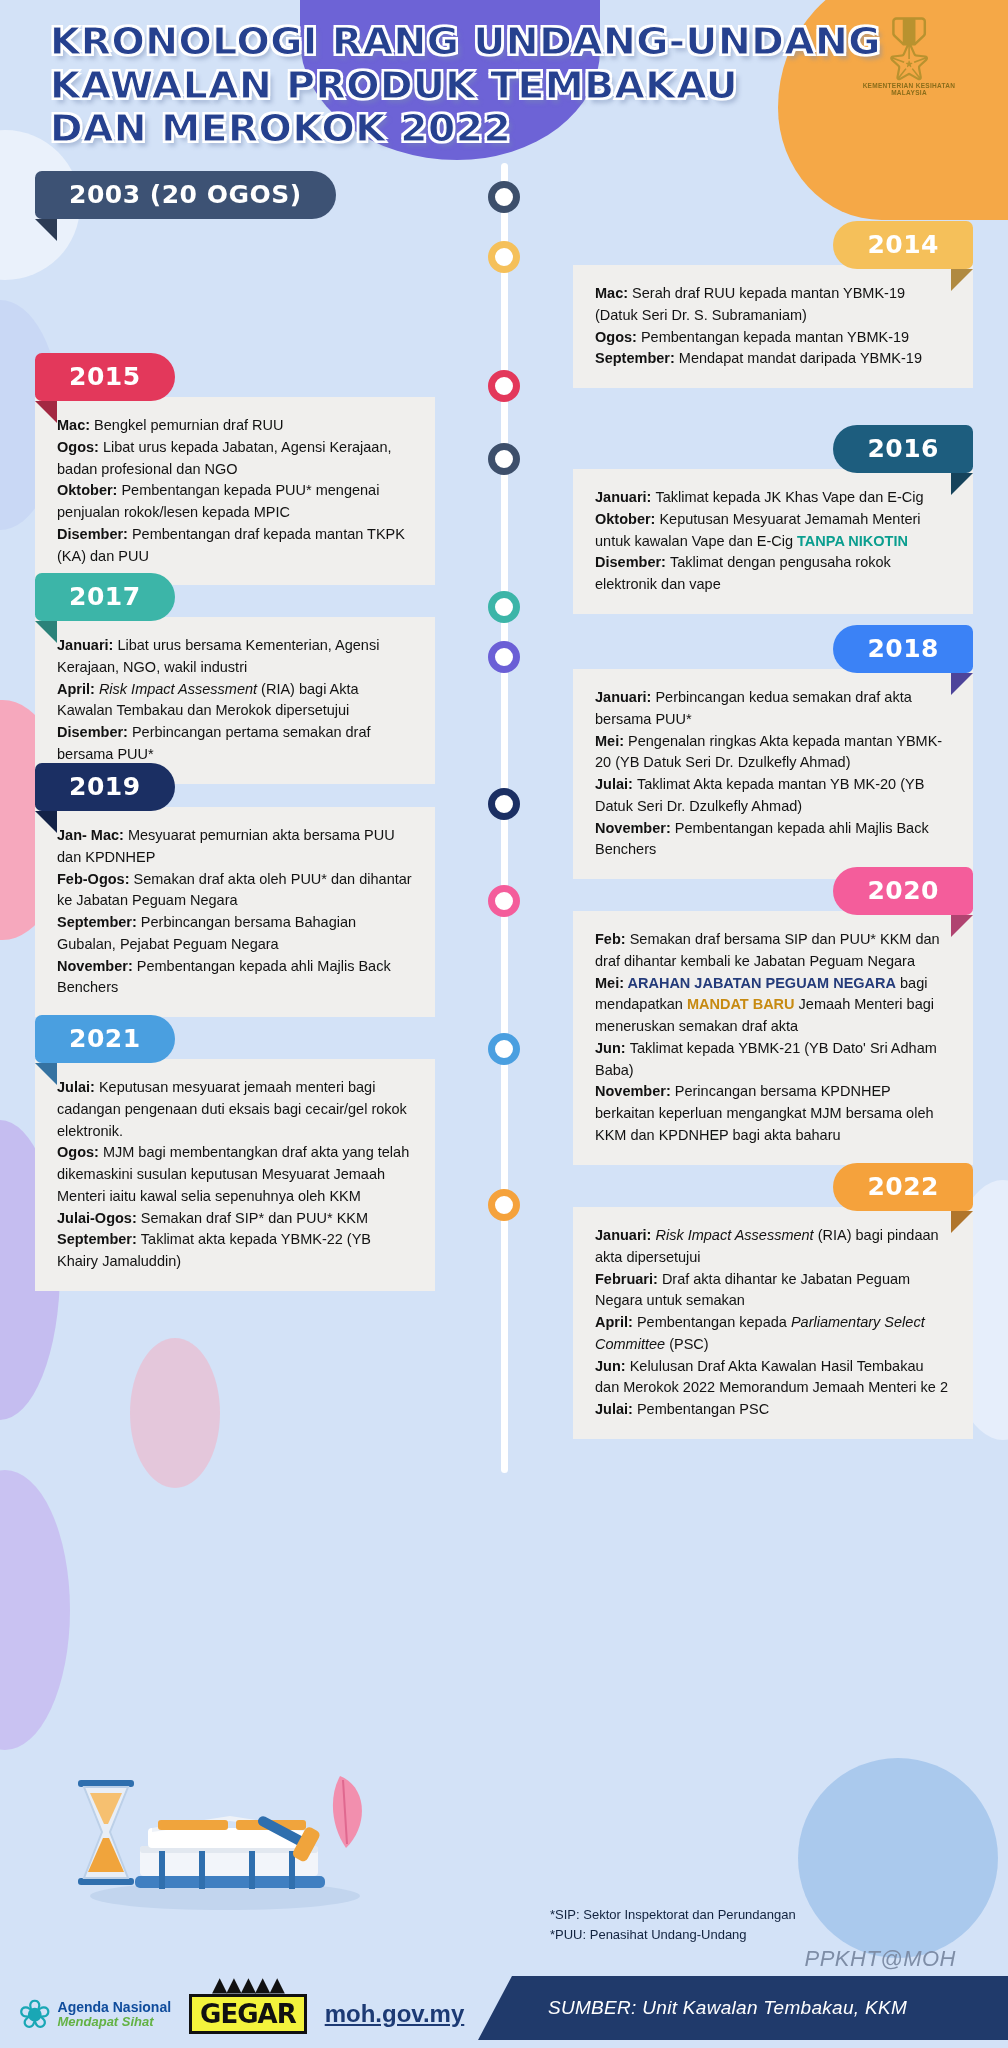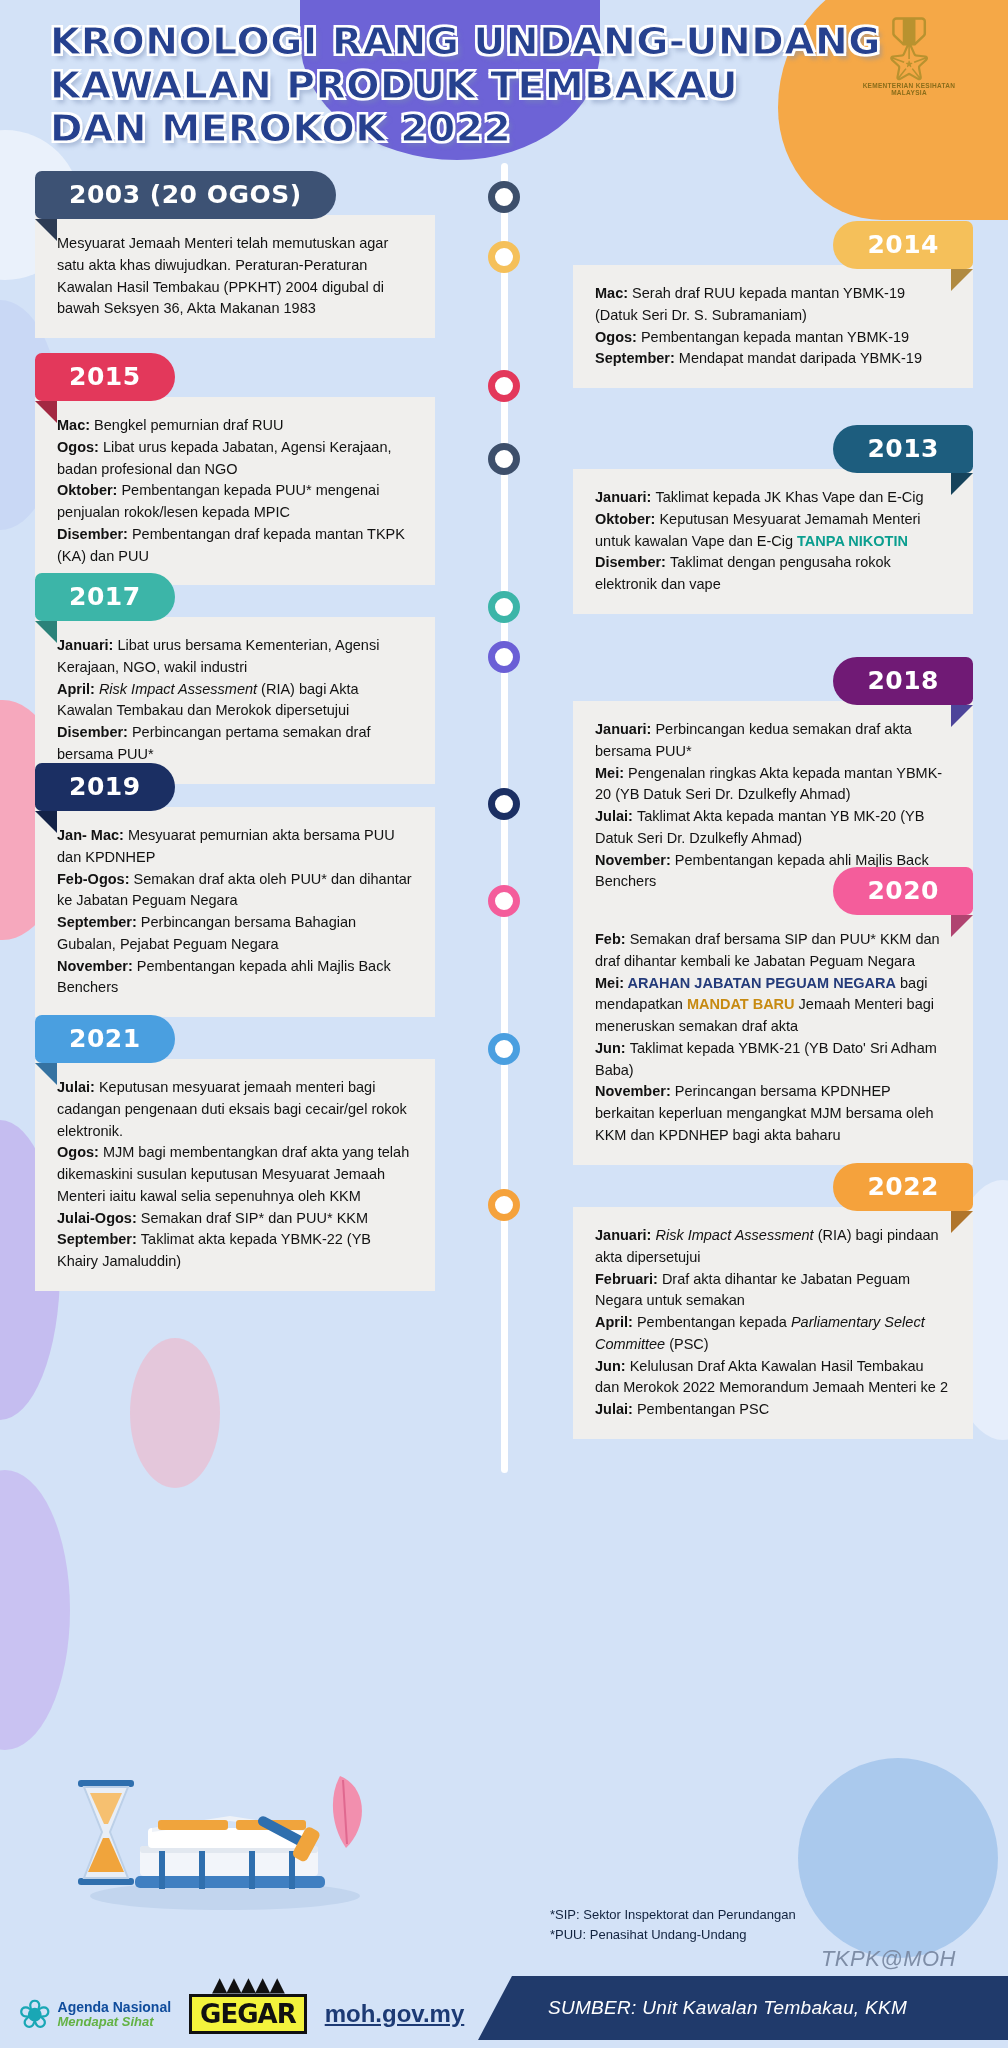--- a/index.html
+++ b/index.html
@@ -195,50 +195,48 @@
   <div class="title-line" data-name="page-title-line-3">DAN MEROKOK 2022</div>
 </div>
 
 <div class="crest" data-name="ministry-crest">
   <div class="crest-glyph" data-name="coat-of-arms-icon">🎖</div>
   <div class="crest-caption" data-name="crest-caption">KEMENTERIAN KESIHATAN MALAYSIA</div>
 </div>
 
 <div class="timeline" id="timeline" data-name="timeline">
   <div class="spine" data-name="timeline-spine"></div>
-<div class="entry left" data-name="timeline-entry-2003" style="top: 8px;"><div class="tag" data-name="year-tag-2003" style="background: rgb(61, 82, 116);">2003 (20 OGOS)</div><div class="card" data-name="entry-card-2003">
-        <p data-name="entry-body-2003">Mesyuarat Jemaah Menteri telah memutuskan agar satu akta khas diwujudkan. Peraturan-Peraturan Kawalan Hasil Tembakau (PPKHT) 2004 digubal di bawah Seksyen 36, Akta Makanan 1983</p>
-      </div></div>
+<div class="entry left" data-name="timeline-entry-2003" style="top: 8px;"><div class="tag" data-name="year-tag-2003" style="background: rgb(61, 82, 116);">2003 (20 OGOS)</div></div>
     <div class="dot" data-name="timeline-dot-2003" style="top: 18px; border-color: rgb(61, 79, 107);"></div>
     <div class="entry right" data-name="timeline-entry-2014" style="top: 58px;"><div class="tag" data-name="year-tag-2014" style="background: rgb(245, 192, 90);">2014</div><div class="card center-card" data-name="entry-card-2014">
         <p class="row hang" data-name="entry-row-2014-mac"><span class="lbl" data-name="row-label">Mac: </span>Serah draf RUU kepada mantan YBMK-19 (Datuk Seri Dr. S. Subramaniam)</p>
         <p class="row hang" data-name="entry-row-2014-ogos"><span class="lbl" data-name="row-label">Ogos: </span>Pembentangan kepada mantan YBMK-19</p>
         <p class="row hang" data-name="entry-row-2014-september"><span class="lbl" data-name="row-label">September: </span>Mendapat mandat daripada YBMK-19</p>
       </div></div>
     <div class="dot" data-name="timeline-dot-2014" style="top: 78px; border-color: rgb(245, 192, 90);"></div>
     <div class="entry left" data-name="timeline-entry-2015" style="top: 190px;"><div class="tag" data-name="year-tag-2015" style="background: rgb(227, 56, 91);">2015</div><div class="card center-card" data-name="entry-card-2015">
         <p class="row hang" data-name="entry-row-2015-mac"><span class="lbl" data-name="row-label">Mac: </span>Bengkel pemurnian draf RUU</p>
         <p class="row hang" data-name="entry-row-2015-ogos"><span class="lbl" data-name="row-label">Ogos: </span>Libat urus kepada Jabatan, Agensi Kerajaan, badan profesional dan NGO</p>
         <p class="row hang" data-name="entry-row-2015-oktober"><span class="lbl" data-name="row-label">Oktober: </span>Pembentangan kepada PUU* mengenai penjualan rokok/lesen kepada MPIC</p>
         <p class="row hang" data-name="entry-row-2015-disember"><span class="lbl" data-name="row-label">Disember: </span>Pembentangan draf kepada mantan TKPK (KA) dan PUU</p>
       </div></div>
     <div class="dot" data-name="timeline-dot-2015" style="top: 207px; border-color: rgb(227, 56, 91);"></div>
-    <div class="entry right" data-name="timeline-entry-2016" style="top: 262px;"><div class="tag" data-name="year-tag-2016" style="background: rgb(29, 93, 126);">2013</div><div class="card center-card" data-name="entry-card-2016">
+    <div class="entry right" data-name="timeline-entry-2016" style="top: 262px;"><div class="tag" data-name="year-tag-2016" style="background: rgb(29, 93, 126);">2016</div><div class="card center-card" data-name="entry-card-2016">
         <p class="row hang" data-name="entry-row-2016-januari"><span class="lbl" data-name="row-label">Januari: </span>Taklimat kepada JK Khas Vape dan E-Cig</p>
         <p class="row hang" data-name="entry-row-2016-oktober"><span class="lbl" data-name="row-label">Oktober: </span>Keputusan Mesyuarat Jemamah Menteri untuk kawalan Vape dan E-Cig <span class="em-teal" data-name="row-emphasis">TANPA NIKOTIN</span></p>
         <p class="row hang" data-name="entry-row-2016-disember"><span class="lbl" data-name="row-label">Disember: </span>Taklimat dengan pengusaha rokok elektronik dan vape</p>
       </div></div>
     <div class="dot" data-name="timeline-dot-2016" style="top: 280px; border-color: rgb(61, 79, 107);"></div>
     <div class="entry left" data-name="timeline-entry-2017" style="top: 410px;"><div class="tag" data-name="year-tag-2017" style="background: rgb(60, 181, 168);">2017</div><div class="card center-card" data-name="entry-card-2017">
         <p class="row hang" data-name="entry-row-2017-januari"><span class="lbl" data-name="row-label">Januari: </span>Libat urus bersama Kementerian, Agensi Kerajaan, NGO, wakil industri</p>
         <p class="row hang" data-name="entry-row-2017-april"><span class="lbl" data-name="row-label">April: </span><span class="ital" data-name="row-italic">Risk Impact Assessment</span> (RIA) bagi Akta Kawalan Tembakau dan Merokok dipersetujui</p>
         <p class="row hang" data-name="entry-row-2017-disember"><span class="lbl" data-name="row-label">Disember: </span>Perbincangan pertama semakan draf bersama PUU*</p>
       </div></div>
     <div class="dot" data-name="timeline-dot-2017" style="top: 428px; border-color: rgb(60, 181, 168);"></div>
-    <div class="entry right" data-name="timeline-entry-2018" style="top: 462px;"><div class="tag" data-name="year-tag-2018" style="background: #701a75; margin-top: 32px;">2018</div><div class="card center-card" data-name="entry-card-2018">
+    <div class="entry right" data-name="timeline-entry-2018" style="top: 462px;"><div class="tag" data-name="year-tag-2018" style="background: #3b82f6;">2018</div><div class="card center-card" data-name="entry-card-2018">
         <p class="row hang" data-name="entry-row-2018-januari"><span class="lbl" data-name="row-label">Januari: </span>Perbincangan kedua semakan draf akta bersama PUU*</p>
         <p class="row hang" data-name="entry-row-2018-mei"><span class="lbl" data-name="row-label">Mei: </span>Pengenalan ringkas Akta kepada mantan YBMK-20  (YB Datuk Seri Dr. Dzulkefly Ahmad)</p>
         <p class="row hang" data-name="entry-row-2018-julai"><span class="lbl" data-name="row-label">Julai: </span>Taklimat Akta kepada mantan YB MK-20 (YB Datuk Seri Dr. Dzulkefly Ahmad)</p>
         <p class="row hang" data-name="entry-row-2018-november"><span class="lbl" data-name="row-label">November: </span>Pembentangan kepada ahli Majlis Back Benchers</p>
       </div></div>
     <div class="dot" data-name="timeline-dot-2018" style="top: 478px; border-color: rgb(107, 95, 214);"></div>
     <div class="entry left" data-name="timeline-entry-2019" style="top: 600px;"><div class="tag" data-name="year-tag-2019" style="background: rgb(27, 47, 99);">2019</div><div class="card center-card" data-name="entry-card-2019">
         <p class="row hang" data-name="entry-row-2019-jan-mac"><span class="lbl" data-name="row-label">Jan- Mac: </span>Mesyuarat pemurnian akta bersama PUU dan KPDNHEP</p>
         <p class="row hang" data-name="entry-row-2019-jun-ogos"><span class="lbl" data-name="row-label">Feb-Ogos: </span>Semakan draf akta oleh PUU* dan dihantar ke Jabatan Peguam Negara</p>
         <p class="row hang" data-name="entry-row-2019-september"><span class="lbl" data-name="row-label">September: </span>Perbincangan bersama Bahagian Gubalan, Pejabat Peguam Negara</p>
@@ -311,15 +309,15 @@
         <span class="anms-t2" style="display:block" data-name="anms-line-2">Mendapat Sihat</span>
       </span>
     </div>
     <div class="logo-gegar" data-name="gegar-logo">
       <span class="gegar-crowd" data-name="crowd-icon">▲▲▲▲▲</span>
       <span data-name="gegar-label">GEGAR</span>
     </div>
     <a class="moh-url" href="#" data-name="moh-website-link">moh.gov.my</a>
   </div>
 
-  <div class="comms" data-name="comms-watermark">TKPK@MOH</div>
+  <div class="comms" data-name="comms-watermark">PPKHT@MOH</div>
   <div class="sumber-bar" data-name="source-bar">SUMBER:  Unit Kawalan Tembakau, KKM</div>
 </div>
 
 </body></html>

